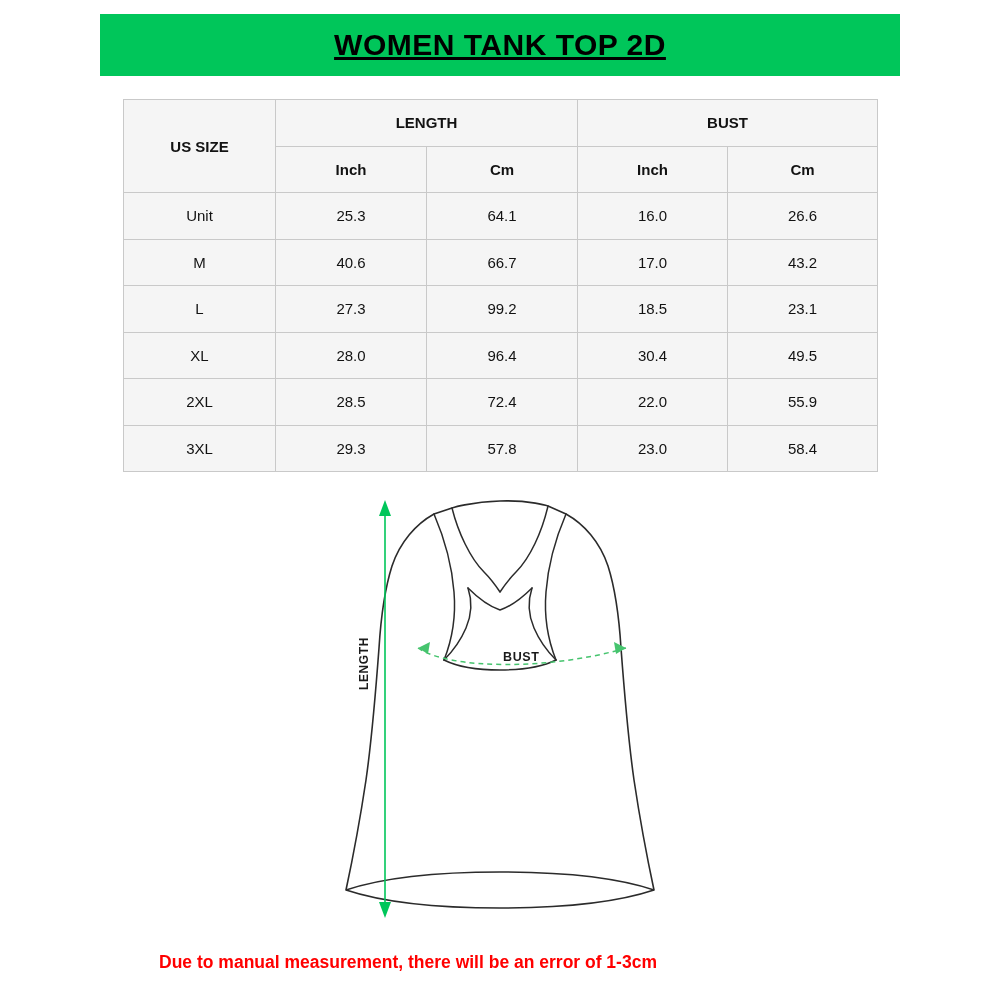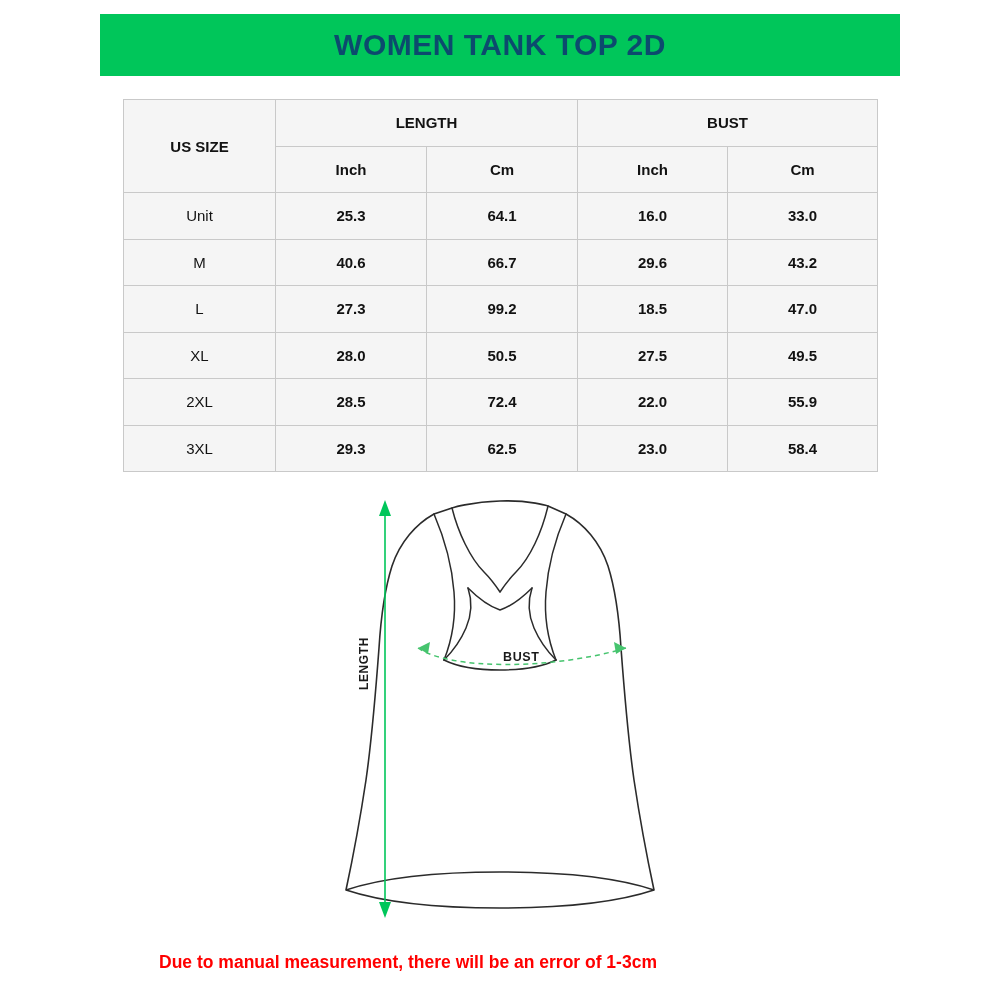--- a/index.html
+++ b/index.html
@@ -20,25 +20,26 @@
   .banner {
     position: absolute;
     left: 100px; top: 14px;
     width: 800px; height: 62px;
     background: #00c65a;
     display: flex;
     align-items: center;
     justify-content: center;
   }
   .banner-title {
-    color: #0c4a6e;
+    color: #000000;
     font-size: 30px;
     font-weight: bold;
     letter-spacing: 0.5px;
     white-space: nowrap;
+    text-decoration: underline;
   }
 
   
   .table-wrap {
     position: absolute;
     left: 123px; top: 99px;
     width: 754px;
   }
   table.size-table {
     width: 754px;
@@ -49,21 +50,21 @@
     border: 1px solid #c9c9c9;
     background: #f5f5f5;
     text-align: center;
     font-size: 15px;
     color: #121212;
     height: 46.5px;
     padding: 0;
   }
   table.size-table th { font-weight: bold; }
   table.size-table td.size-col { font-weight: normal; }
-  table.size-table td.val { font-weight: bold; }
+  table.size-table td.val { font-weight: normal; }
   col.c1 { width: 152px; }
   col.c2 { width: 151px; }
   col.c3 { width: 151px; }
   col.c4 { width: 150px; }
   col.c5 { width: 150px; }
 
   
   .diagram {
     position: absolute;
     left: 0; top: 480px;
@@ -130,54 +131,54 @@
           <th>Cm</th>
           <th>Inch</th>
           <th>Cm</th>
         </tr>
 
         <tr>
           <td class="size-col">Unit</td>
           <td class="val">25.3</td>
           <td class="val">64.1</td>
           <td class="val">16.0</td>
-          <td class="val">33.0</td>
+          <td class="val">26.6</td>
         </tr>
         <tr>
           <td class="size-col">M</td>
           <td class="val">40.6</td>
           <td class="val">66.7</td>
-          <td class="val">29.6</td>
+          <td class="val">17.0</td>
           <td class="val">43.2</td>
         </tr>
         <tr>
           <td class="size-col">L</td>
           <td class="val">27.3</td>
           <td class="val">99.2</td>
           <td class="val">18.5</td>
-          <td class="val">47.0</td>
+          <td class="val">23.1</td>
         </tr>
         <tr>
           <td class="size-col">XL</td>
           <td class="val">28.0</td>
-          <td class="val">50.5</td>
-          <td class="val">27.5</td>
+          <td class="val">96.4</td>
+          <td class="val">30.4</td>
           <td class="val">49.5</td>
         </tr>
         <tr>
           <td class="size-col">2XL</td>
           <td class="val">28.5</td>
           <td class="val">72.4</td>
           <td class="val">22.0</td>
           <td class="val">55.9</td>
         </tr>
         <tr>
           <td class="size-col">3XL</td>
           <td class="val">29.3</td>
-          <td class="val">62.5</td>
+          <td class="val">57.8</td>
           <td class="val">23.0</td>
           <td class="val">58.4</td>
         </tr>
       </tbody>
     </table>
   </div>
 
   <div class="diagram">
     <svg width="1000" height="450" viewBox="0 0 1000 450" xmlns="http://www.w3.org/2000/svg">
 

